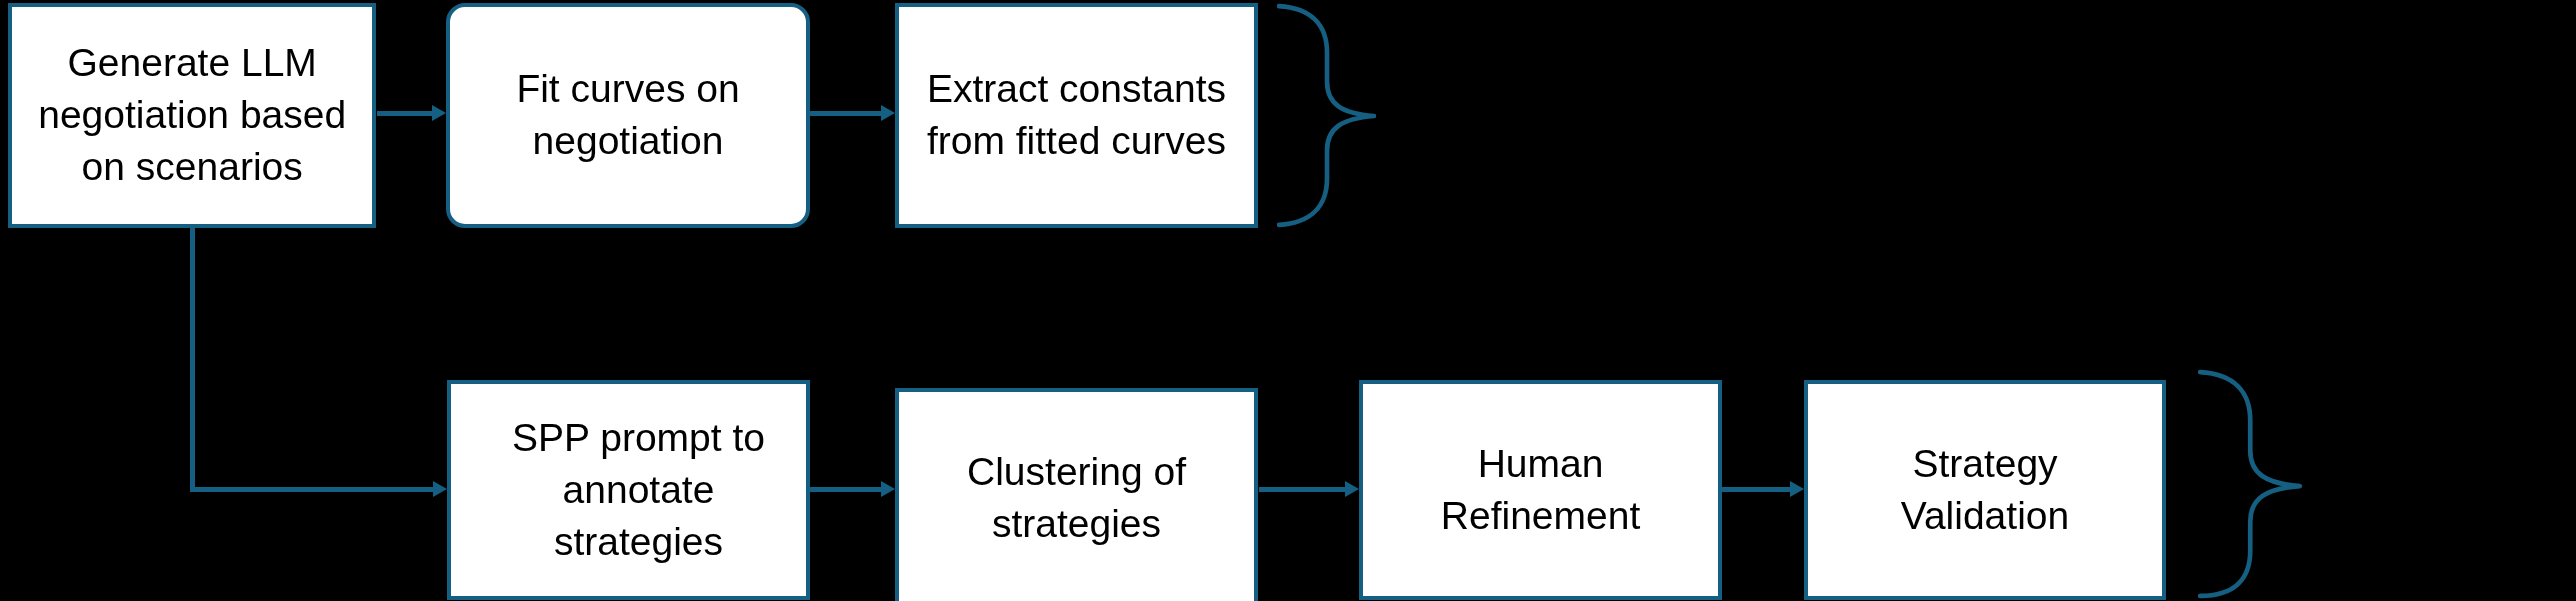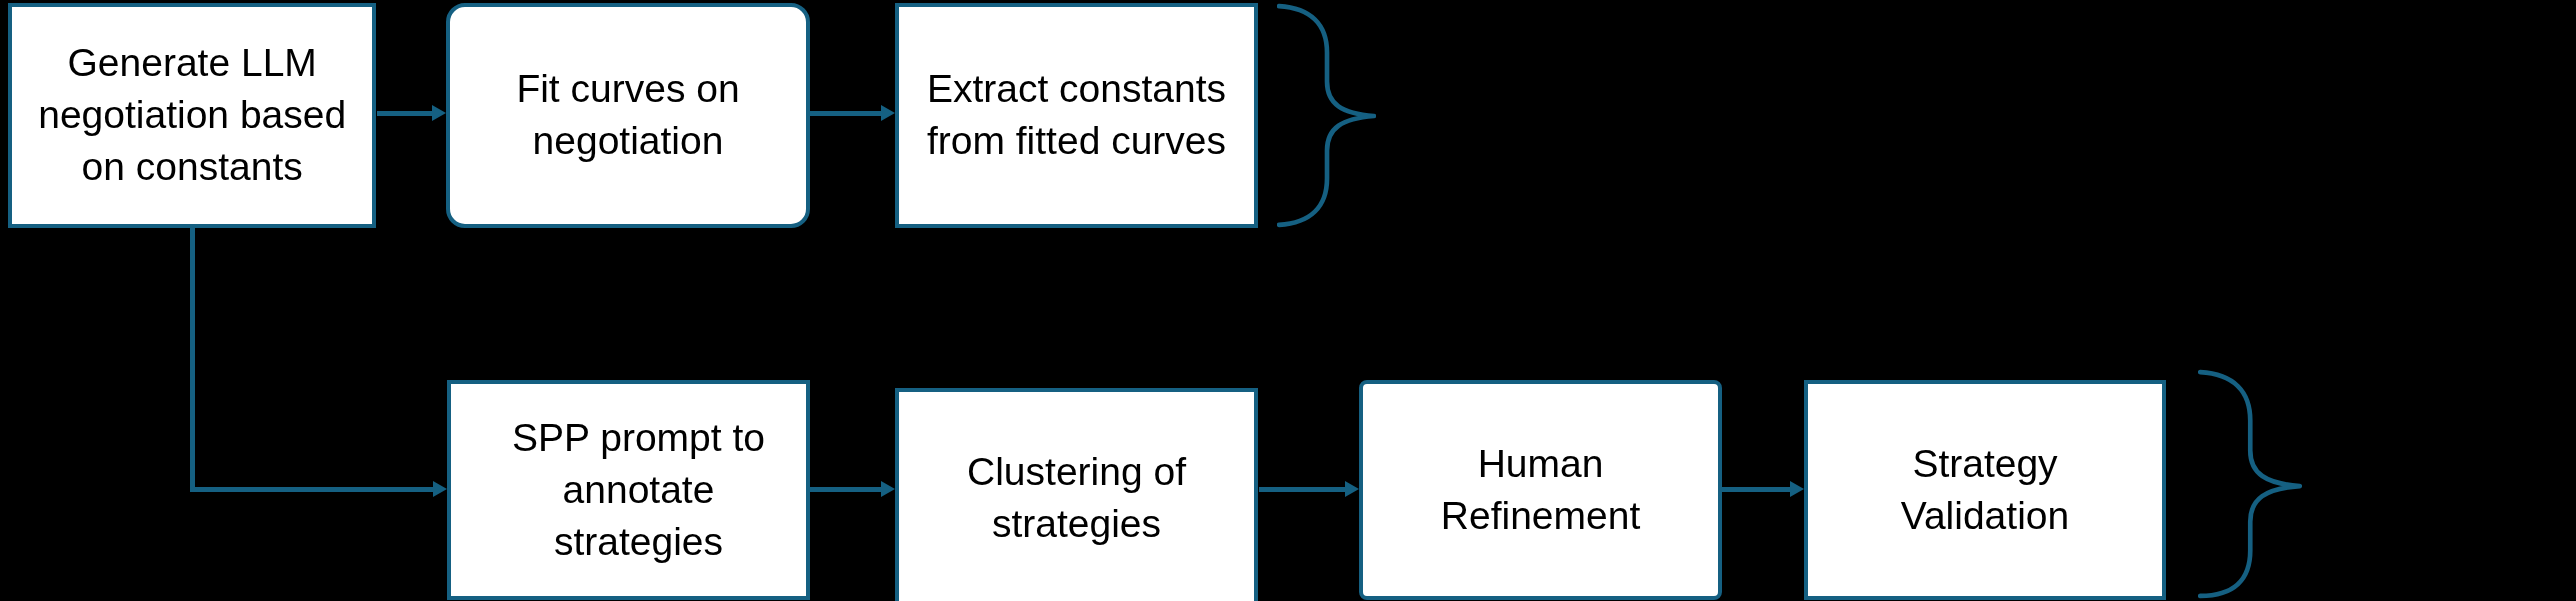--- a/index.html
+++ b/index.html
@@ -58,32 +58,32 @@
     stroke-linejoin: round;
   }
 </style>
 </head>
 <body>
 
 <div id="canvas">
 
   <div class="node" style="left:8.2px; top:2.6px; width:368px; height:225px;">Generate LLM
 negotiation based
-on constants</div>
+on scenarios</div>
   <div class="node" style="left:446px; top:2.6px; width:364px; height:225px;border-radius:19px;">Fit curves on
 negotiation</div>
   <div class="node" style="left:895px; top:2.6px; width:363px; height:225px;">Extract constants
 from fitted curves</div>
 
   <div class="node" style="left:447px; top:380px; width:363px; height:220px;padding-left:20px;">SPP prompt to
 annotate
 strategies</div>
   <div class="node" style="left:895px; top:380px; width:363px; height:220px;margin-top:8px;">Clustering of
 strategies</div>
-  <div class="node" style="left:1359px; top:380px; width:363px; height:220px;border-radius:8px;">Human
+  <div class="node" style="left:1359px; top:380px; width:363px; height:220px;">Human
 Refinement</div>
   <div class="node" style="left:1804px; top:380px; width:362px; height:220px;">Strategy
 Validation</div>
 
   <div>
     <div class="shaft" style="left:377px; top:111px; width:55px;"></div>
     <div class="head" style="left:432px; top:105px;"></div>
   </div>
 
   <div>

